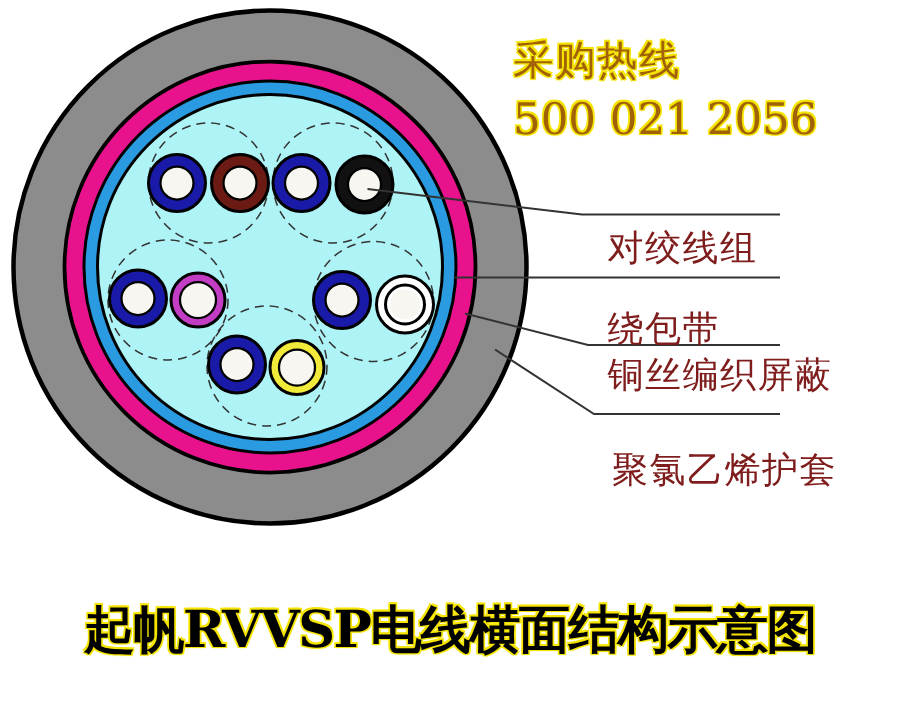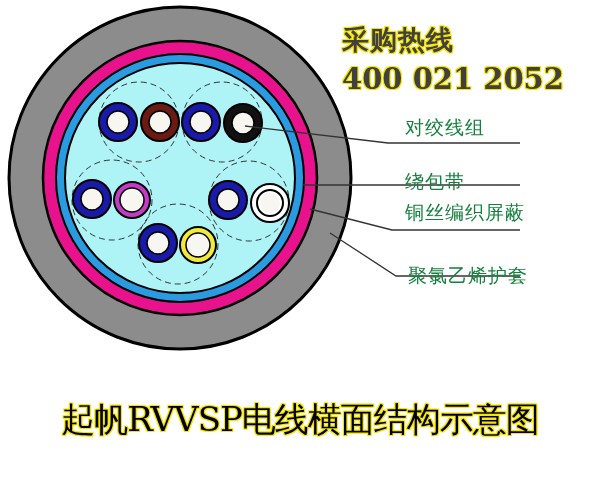--- a/index.html
+++ b/index.html
@@ -1,24 +1,24 @@
 <!DOCTYPE html>
 <html><head>
 <meta charset="utf-8">
 <style>
   html,body{margin:0;padding:0;background:#ffffff;}
   body{width:600px;height:479px;position:relative;overflow:hidden;font-family:"DejaVu Sans",sans-serif;}
   #diagram{position:absolute;left:0;top:0;width:600px;height:479px;}
-  .hotline{position:absolute;left:342px;font-family:"DejaVu Serif",serif;font-weight:bold;color:#404040;
+  .hotline{position:absolute;left:342px;font-family:"DejaVu Serif",serif;font-weight:normal;color:#a16207;
     text-shadow:-1px -1px 0 #f5e400,1px -1px 0 #f5e400,-1px 1px 0 #f5e400,1px 1px 0 #f5e400,0 0 2px #f5e400;}
   #hotline-title{top:22px;font-size:27px;letter-spacing:1px;}
   #hotline-phone{top:62px;font-size:29px;letter-spacing:0px;}
-  .label{position:absolute;left:405px;font-size:19px;color:#15803d;white-space:nowrap;letter-spacing:1px;}
+  .label{position:absolute;left:405px;font-size:24px;color:#7f1d1d;white-space:nowrap;letter-spacing:1px;margin-top:34px;}
   #caption{position:absolute;left:0;width:600px;top:397px;text-align:center;font-family:"DejaVu Serif",serif;
-    font-weight:normal;font-size:34px;color:#000;letter-spacing:-1px;
+    font-weight:bold;font-size:34px;color:#000;letter-spacing:-1px;
     text-shadow:-1px -1px 0 #f5e400,1px -1px 0 #f5e400,-1px 1px 0 #f5e400,1px 1px 0 #f5e400,0 0 2px #f5e400;}
 </style>
 </head>
 <body>
 
 <svg id="diagram" width="600" height="479" viewBox="0 0 600 479">
 
   <circle cx="180" cy="178" r="171" fill="#8c8c8c" stroke="#000" stroke-width="3"></circle>
 
   <circle cx="180" cy="178" r="137" fill="#e8138c" stroke="#000" stroke-width="2.5"></circle>
@@ -83,20 +83,20 @@
 
   <g fill="none" stroke="#333" stroke-width="1.3">
     <polyline points="245,126 388,143 520,143"></polyline>
     <polyline points="303,185 520,185"></polyline>
     <polyline points="310,209 392,230 520,230"></polyline>
     <polyline points="330,233 396,276 520,276"></polyline>
   </g>
 </svg>
 
 <div class="hotline" id="hotline-title">采购热线</div>
-<div class="hotline" id="hotline-phone">400 021 2052</div>
+<div class="hotline" id="hotline-phone">500 021 2056</div>
 
 <div class="label" style="top:115px">对绞线组</div>
 <div class="label" style="top:169px">绕包带</div>
 <div class="label" style="top:200px">铜丝编织屏蔽</div>
 <div class="label" style="top:263px;left:408px">聚氯乙烯护套</div>
 
 <div id="caption">起帆RVVSP电线横面结构示意图</div>
 
 </body></html>

